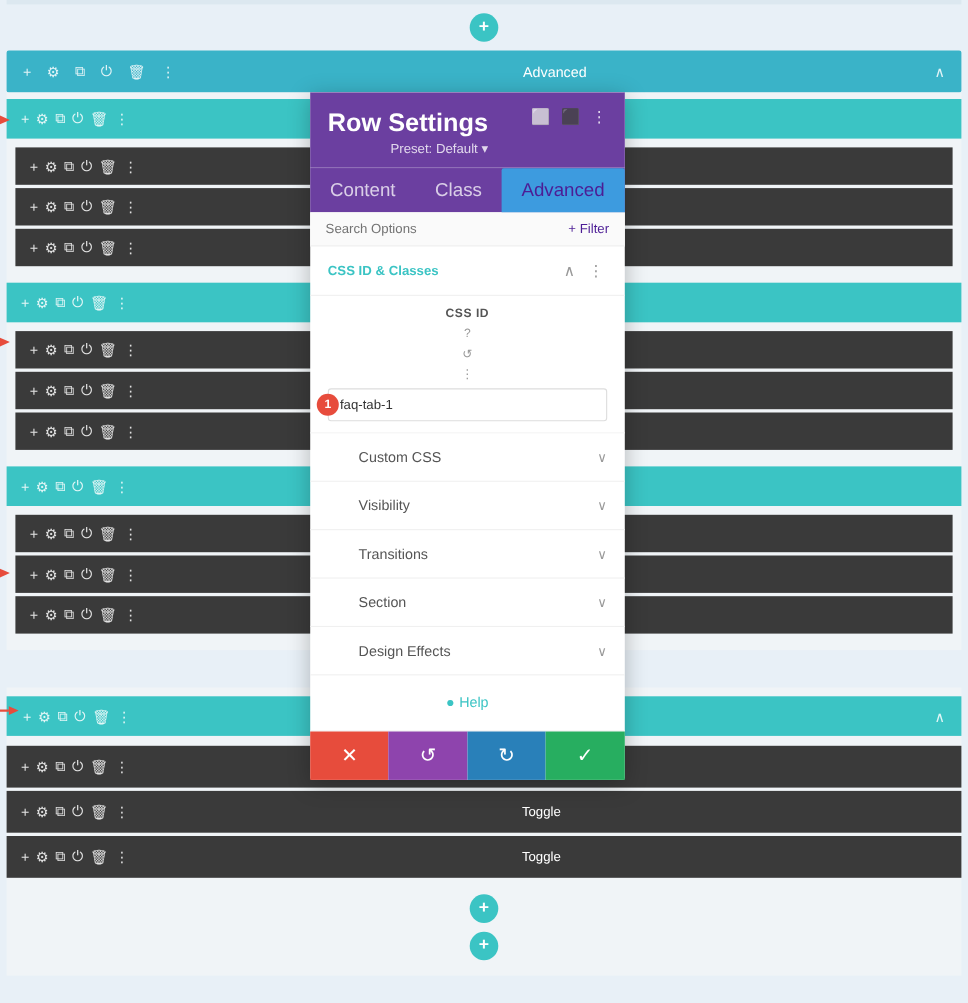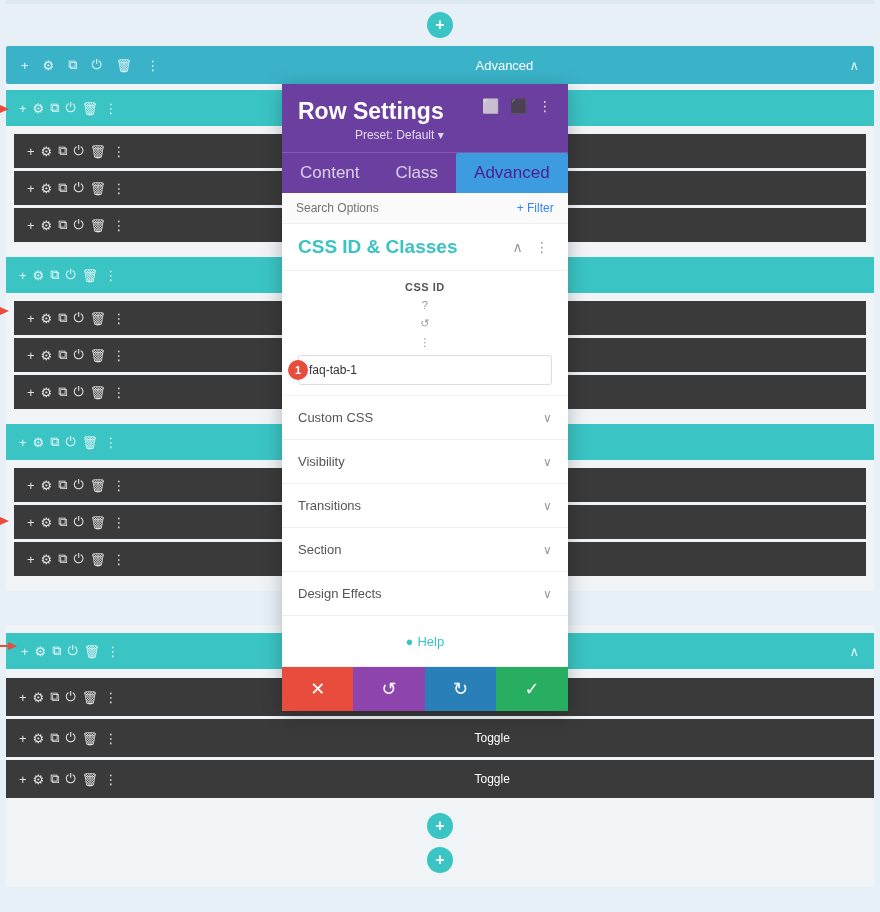--- a/index.html
+++ b/index.html
@@ -149,36 +149,36 @@
       border-bottom: 1px solid #eee;
       background: #fafafa;
     }
     .search-label {
       font-size: 12px;
       color: #737373;
       flex: 1;
     }
     .filter-btn {
       font-size: 12px;
-      color: #3b82f6;
+      color: #4c1d95;
       cursor: pointer;
       background: none;
       border: none;
     }
 
     
     .section-heading-bar {
       display: flex;
       align-items: center;
       justify-content: space-between;
       padding: 12px 16px;
       border-bottom: 1px solid #f0f0f0;
     }
     .section-heading-title {
-      font-size: 19px;
+      font-size: 12px;
       font-weight: 600;
       color: #3bc4c4;
     }
     .section-heading-icons {
       display: flex;
       align-items: center;
       gap: 6px;
     }
 
     .field-group {
@@ -230,20 +230,21 @@
       border-radius: 3px;
       font-size: 12px;
       color: #333;
       background: white;
       outline: none;
     }
 
     
     .collapsible-section {
       border-bottom: 1px solid #f0f0f0;
+      padding-left: 28px;
     }
     .collapsible-header {
       display: flex;
       align-items: center;
       justify-content: space-between;
       padding: 14px 16px;
       cursor: pointer;
     }
     .collapsible-title {
       font-size: 13px;

